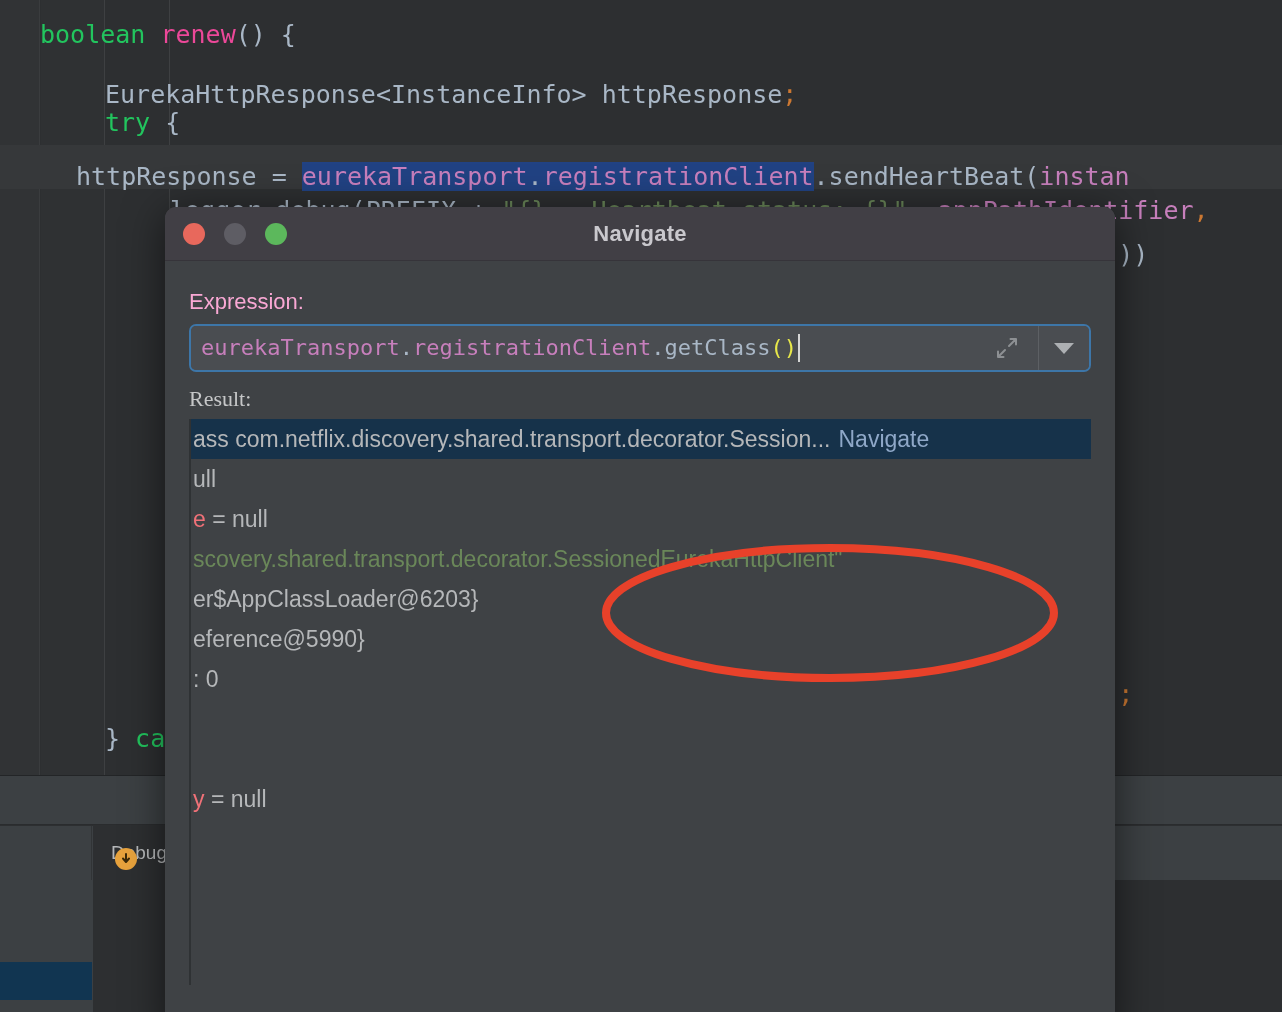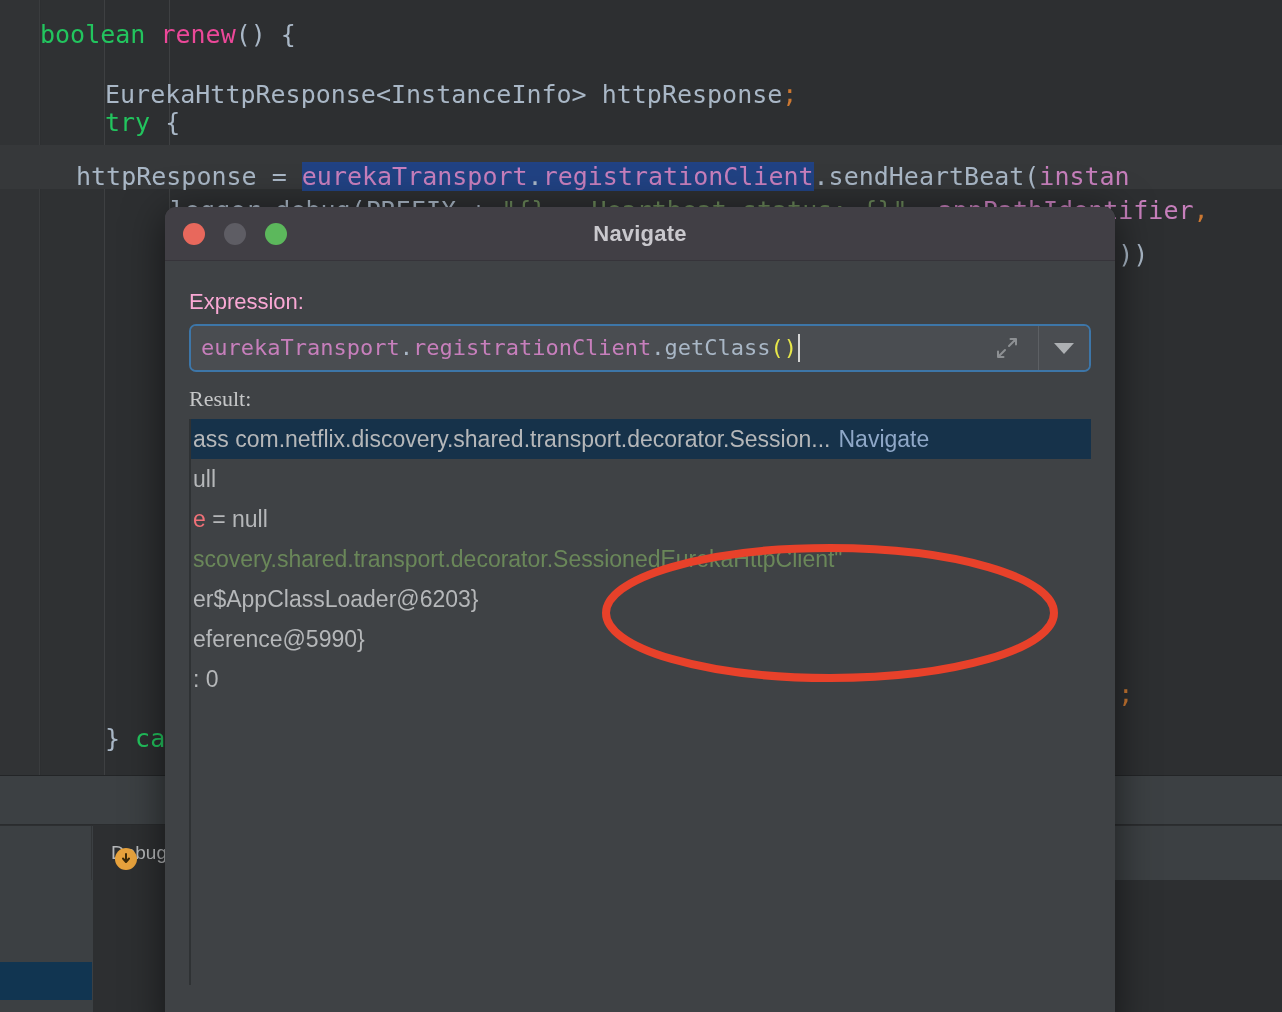--- a/index.html
+++ b/index.html
@@ -397,20 +397,21 @@
         <div id="result-host">
             <div class="res-row selected"><span class="rc-gray">ass com.netflix.discovery.shared.transport.decorator.Session...</span><span class="nav-link">Navigate</span></div>
             <div class="res-row"><span class="rc-gray">ull</span></div>
             <div class="res-row"><span class="rc-red">e</span><span class="rc-gray"> = null</span></div>
             <div class="res-row"><span class="rc-green">scovery.shared.transport.decorator.SessionedEurekaHttpClient"</span></div>
             <div class="res-row"><span class="rc-gray">er$AppClassLoader@6203}</span></div>
             <div class="res-row"><span class="rc-gray">eference@5990}</span></div>
             <div class="res-row"><span class="rc-gray">: 0</span></div>
             <div class="res-row"></div>
             <div class="res-row"></div>
+            <div class="res-row"><span class="rc-red">y</span><span class="rc-gray"> = null</span></div>
           </div>
       </div>
 
     </div>
   </div>
 
   <svg class="annot">
     <ellipse id="annot-ellipse" fill="none" cx="830" cy="613" rx="224" ry="65" stroke="#e8412a" stroke-width="8"></ellipse>
   </svg>
 

